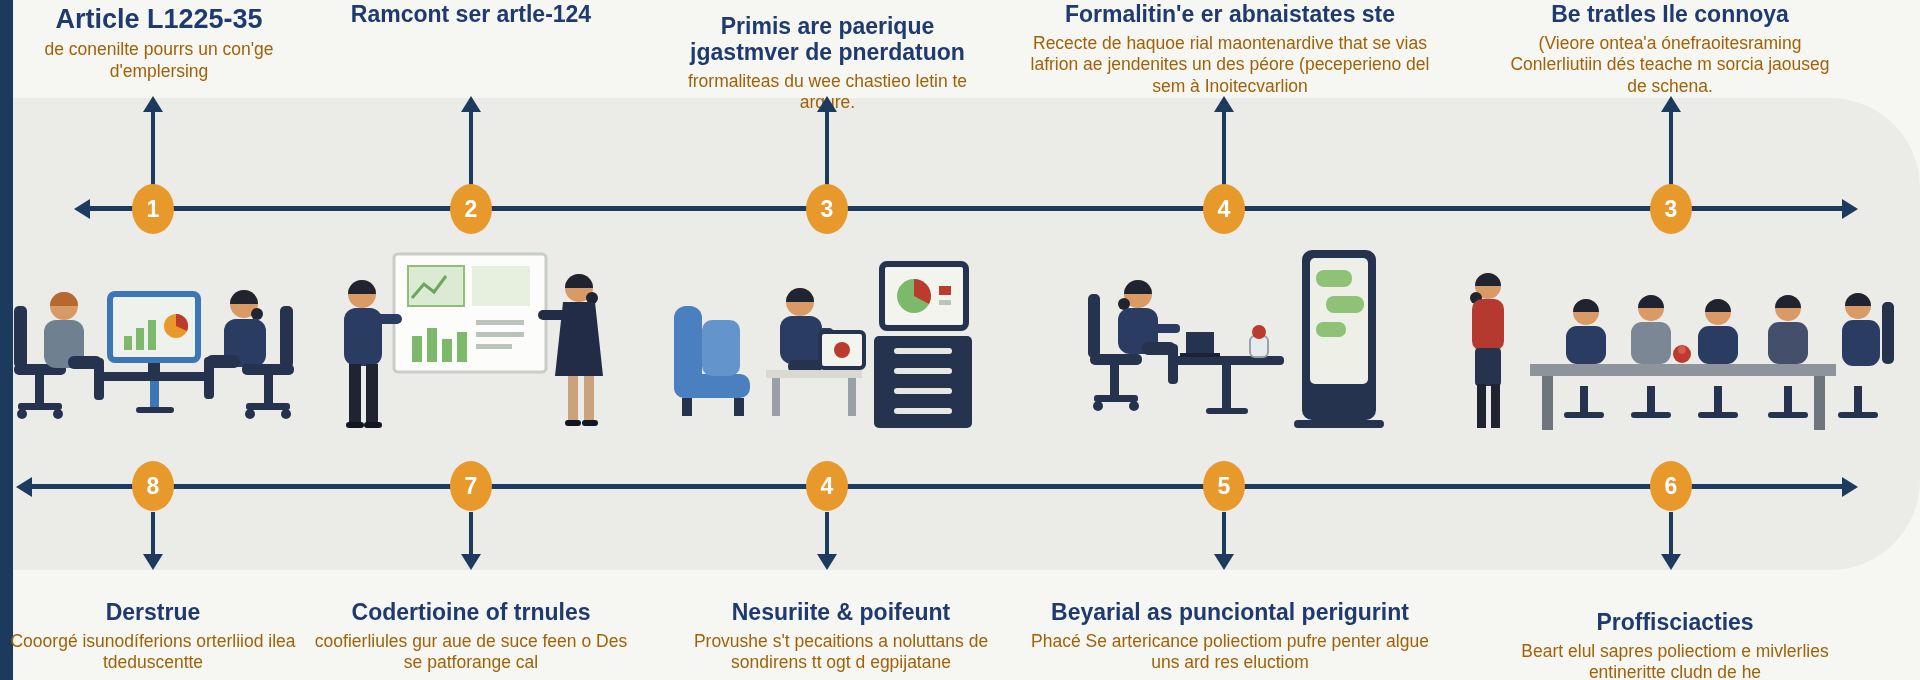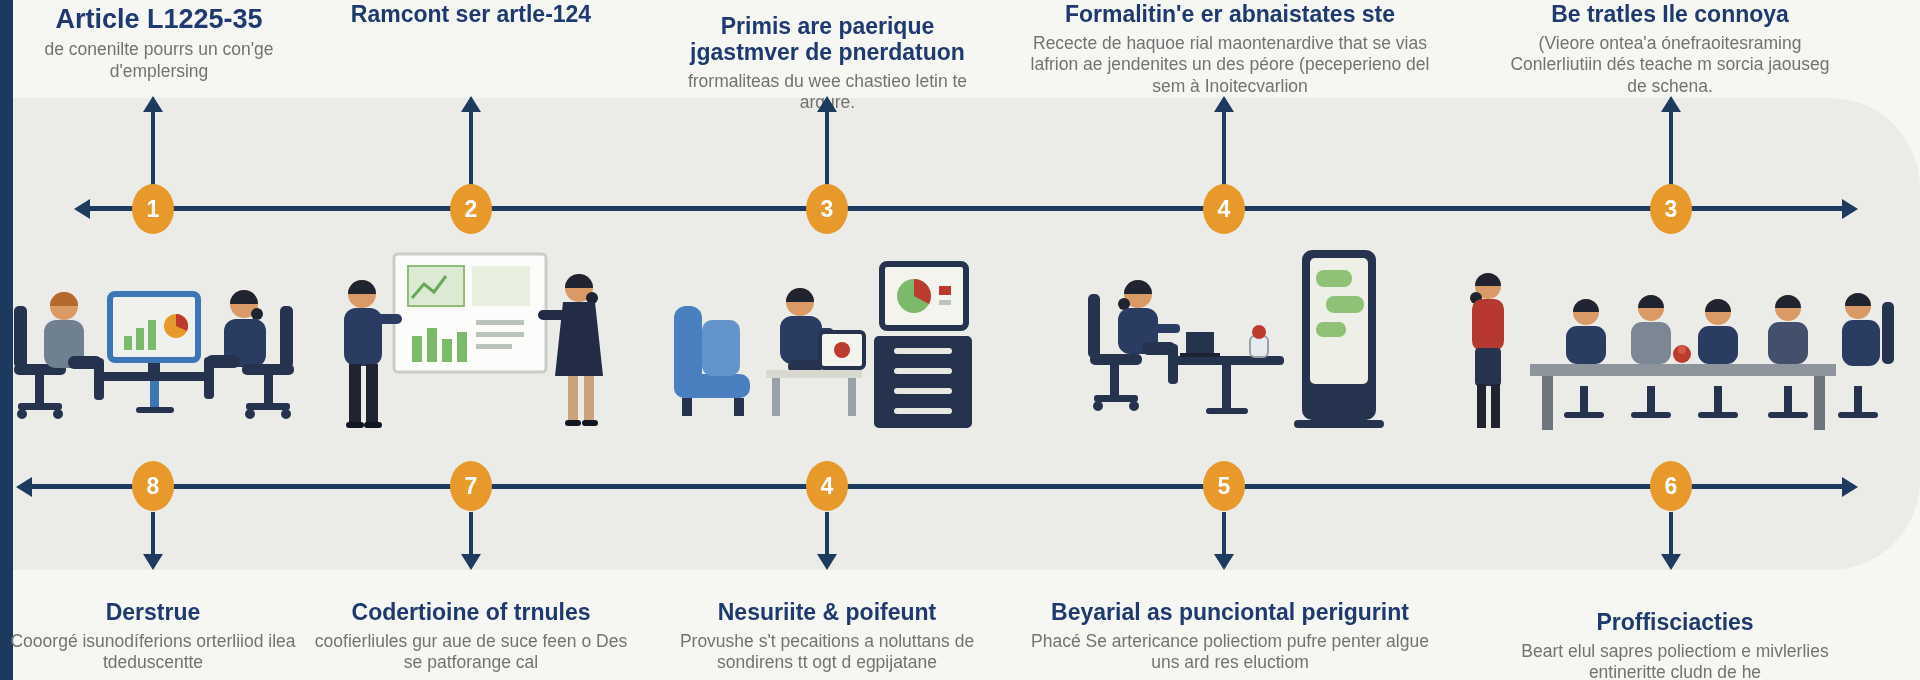--- a/index.html
+++ b/index.html
@@ -5,21 +5,21 @@
   html,body{margin:0;padding:0;background:#e9e9e9;}
   #canvas{
     position:relative;width:1920px;height:680px;overflow:hidden;
     background:#f6f6f3;font-family:"Liberation Sans",sans-serif;
   }
   .strip{position:absolute;left:0;top:0;width:13px;height:680px;background:#1b3a5e;}
   .band{position:absolute;left:13px;top:98px;width:1907px;height:472px;background:#ebebe7;border-radius:0 90px 90px 0;}
   .block{position:absolute;text-align:center;}
   .block .heading{font-weight:700;color:#1e3a6e;font-size:23px;line-height:1.12;margin-bottom:5px;}
   .block .heading.h-xl{font-size:27px;}
-  .block .body{color:#737373;font-size:17.5px;line-height:1.24;}
+  .block .body{color:#a16207;font-size:17.5px;line-height:1.24;}
   .tl-line{position:absolute;height:5px;background:#1d3a5f;border-radius:2px;}
   .v-line{position:absolute;width:4px;background:#1d3a5f;}
   .tri{position:absolute;width:0;height:0;}
   .tri-up{border-left:10px solid transparent;border-right:10px solid transparent;border-bottom:16px solid #1d3a5f;}
   .tri-down{border-left:10px solid transparent;border-right:10px solid transparent;border-top:16px solid #1d3a5f;}
   .tri-left{border-top:10px solid transparent;border-bottom:10px solid transparent;border-right:16px solid #1d3a5f;}
   .tri-right{border-top:10px solid transparent;border-bottom:10px solid transparent;border-left:16px solid #1d3a5f;}
   .step{
     position:absolute;width:42px;height:50px;border-radius:50%;
     background:#e8992c;color:#ffffff;font-weight:700;font-size:23px;
@@ -276,21 +276,21 @@
   <div class="tri tri-down" style="left:1661px;top:554px;"></div>
 
   <div class="block" style="left:0px;top:600px;width:306px;">
     <div class="heading">Derstrue</div>
     <div class="body">Cooorgé isunodíferions orterliiod ilea tdeduscentte</div>
   </div>
   <div class="block" style="left:311px;top:600px;width:320px;">
     <div class="heading">Codertioine of trnules</div>
     <div class="body">coofierliules gur aue de suce feen o Des se patforange cal</div>
   </div>
-  <div class="block" style="left:657px;top:600px;width:340px;">
+  <div class="block" style="left:671px;top:600px;width:340px;">
     <div class="heading">Nesuriite &amp; poifeunt</div>
     <div class="body">Provushe s't pecaitions a noluttans de sondirens tt ogt d egpijatane</div>
   </div>
   <div class="block" style="left:1020px;top:600px;width:420px;">
     <div class="heading">Beyarial as punciontal perigurint</div>
     <div class="body">Phacé Se artericance poliectiom pufre penter algue uns ard res eluctiom</div>
   </div>
   <div class="block" style="left:1490px;top:600px;width:370px;margin-top:10px;">
     <div class="heading">Proffisciacties</div>
     <div class="body">Beart elul sapres poliectiom e mivlerlies entineritte cludn de he</div>

